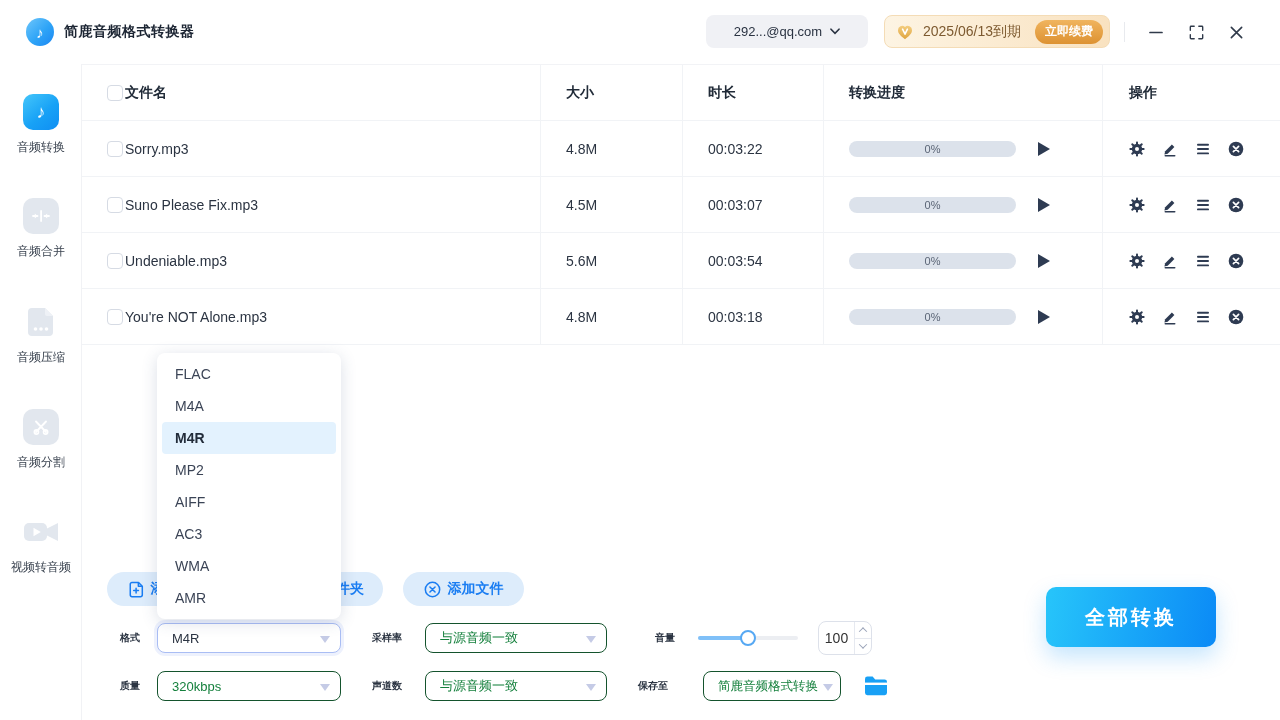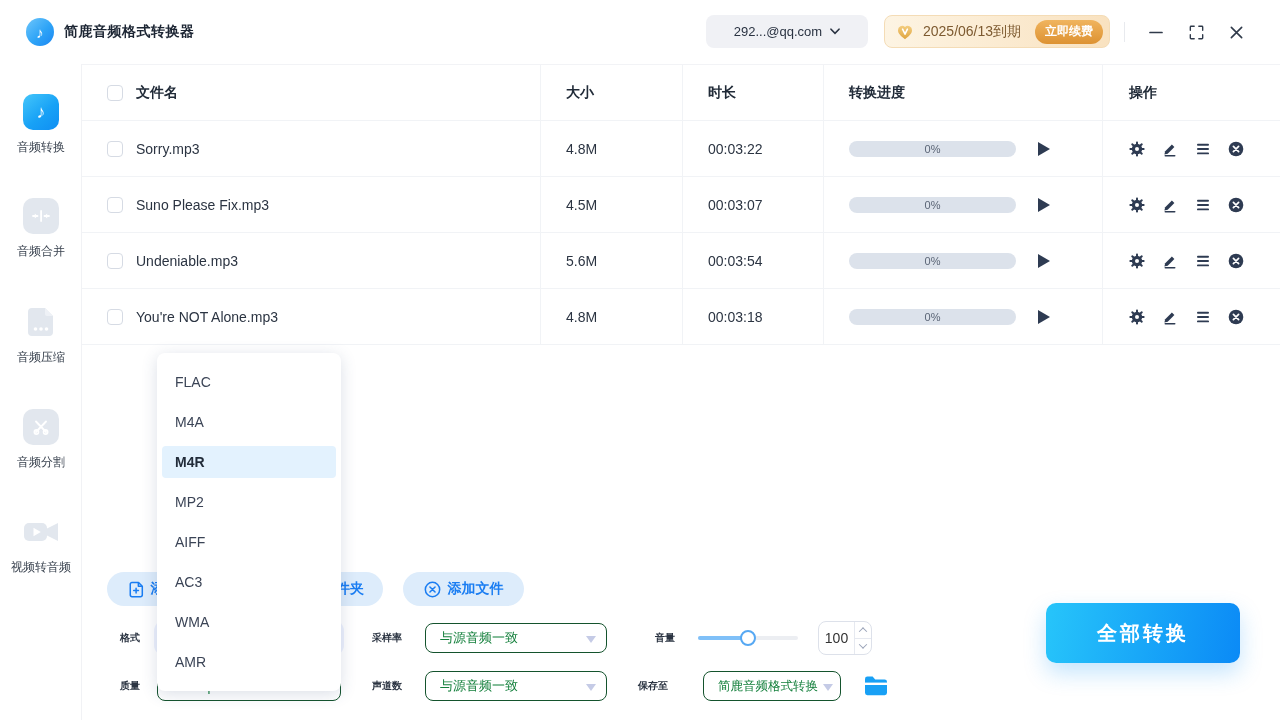--- a/index.html
+++ b/index.html
@@ -34,21 +34,21 @@
   .side-icon.active { background:linear-gradient(140deg,#45c6fa 0%,#18a2f6 55%,#0f8ef3 100%); }
   .side-icon.bare { background:transparent; }
   .side-label { margin-top:9px; font-size:12px; color:#39424f; }
 
   
   .main { position:absolute; left:82px; top:64px; width:1198px; height:656px; background:#fff; border-top:1px solid #f2f3f6; }
   .table { position:absolute; left:0; top:0; width:1198px; }
   .trow { display:grid; grid-template-columns:459px 142px 141px 279px 177px; height:56px; }
   .tcell { display:flex; align-items:center; border-bottom:1px solid #f1f3f6; font-size:14px; color:#2b3442; }
   .sep { border-right:1px solid #f1f3f6; }
-  .c-name { padding-left:25px; gap:13px; }
+  .c-name { padding-left:25px; gap:2px; }
   .c-size,.c-dur { padding-left:25px; }
   .c-prog { padding-left:25px; }
   .c-ops { padding-left:26px; gap:17px; }
   .thead .tcell { font-weight:700; color:#212b38; }
   .checkbox { width:16px; height:16px; border:1.5px solid #d6dbe4; border-radius:4px; background:#fff; flex:0 0 16px; cursor:pointer; }
   .progress { position:relative; width:167px; height:16px; background:#dce2eb; border-radius:8px; }
   .progress span { position:absolute; inset:0; text-align:center; line-height:16px; font-size:11px; color:#5b6576; }
   .play-btn { margin-left:22px; width:0; height:0; border-left:12px solid #2e3b52; border-top:7px solid transparent; border-bottom:7px solid transparent; cursor:pointer; }
   .op-icon { width:16px; height:16px; cursor:pointer; }
 
@@ -56,21 +56,21 @@
   .pill-btn { position:absolute; top:507px; height:34px; border-radius:17px; background:#ddecfb; border:none;
               color:#1a7df2; font-size:14px; font-weight:600; font-family:inherit; display:flex; align-items:center;
               justify-content:center; gap:7px; cursor:pointer; }
   .btn-add-file { left:25px; width:120px; }
   .btn-add-folder { left:169px; width:132px; }
   .btn-del { left:321px; width:121px; }
 
   
   .dropdown { position:absolute; left:75px; top:288px; width:184px; background:#fff; border-radius:8px;
               box-shadow:0 3px 16px rgba(55,78,120,.18); padding:5px 0; z-index:30; }
-  .dd-item { height:32px; line-height:32px; margin:8px 5px; padding-left:13px; font-size:14px; color:#3b4456; border-radius:4px; cursor:pointer; }
+  .dd-item { height:32px; line-height:32px; margin:0 5px; padding-left:13px; font-size:14px; color:#3b4456; border-radius:4px; cursor:pointer; }
   .dd-item.active { background:#e3f2fe; color:#222c3a; font-weight:600; }
 
   
   .ctl-label { position:absolute; height:30px; line-height:30px; font-size:10px; font-weight:700; color:#2b3442; }
   .select { position:absolute; height:30px; border:1px solid #14532d; border-radius:8px; background:#fff;
             display:flex; align-items:center; padding:0 26px 0 14px; font-size:13px; color:#15803d; cursor:pointer; }
   .select .arrow { position:absolute; right:10px; top:12px; width:0; height:0;
                    border-left:5px solid transparent; border-right:5px solid transparent; border-top:7px solid #c5cbe6; }
   .select.focused { border:1px solid #a9bdf4; box-shadow:0 0 0 3px rgba(140,165,245,.16); color:#2b3442; }
   .row1 { top:558px; } .row2 { top:606px; }
@@ -84,21 +84,21 @@
   .num-val { flex:1; display:flex; align-items:center; justify-content:center; font-size:14px; color:#333; }
   .spinner { width:17px; border-left:1px solid #e6e9f0; display:flex; flex-direction:column; }
   .spin { flex:1; display:flex; align-items:center; justify-content:center; cursor:pointer; }
   .spin.up { border-bottom:1px solid #e6e9f0; }
   .chev { width:6px; height:6px; border-left:1.4px solid #9aa3b8; border-top:1.4px solid #9aa3b8; }
   .chev.up { transform:rotate(45deg) translate(1px,1px); }
   .chev.down { transform:rotate(-135deg) translate(1px,1px); }
 
   .folder-btn { position:absolute; left:781px; top:609px; width:26px; height:24px; cursor:pointer; }
 
-  .convert-btn { position:absolute; left:964px; top:538px; width:194px; height:60px; border:none; border-radius:10px;
+  .convert-btn { position:absolute; left:964px; top:522px; width:170px; height:60px; border:none; border-radius:10px;
                  background:linear-gradient(100deg,#27c5fa 0%,#0b8af6 100%); color:#fff; font-size:20px; font-weight:700;
                  font-family:inherit; letter-spacing:3px; cursor:pointer; box-shadow:0 10px 22px rgba(25,150,247,.25); }
 </style>
 </head>
 <body>
 
 <div class="app">
 
   <div class="topbar">
     <div class="logo">♪</div>

